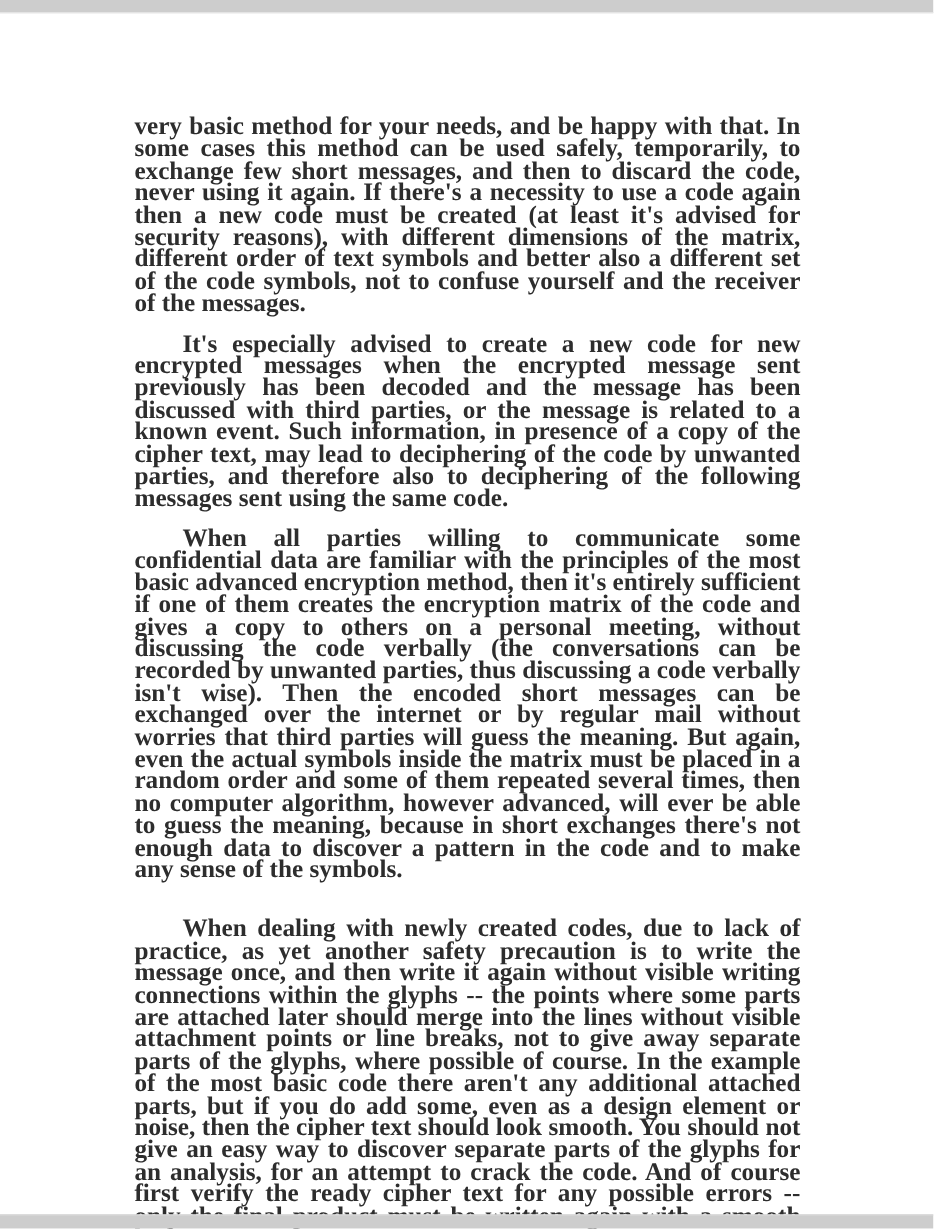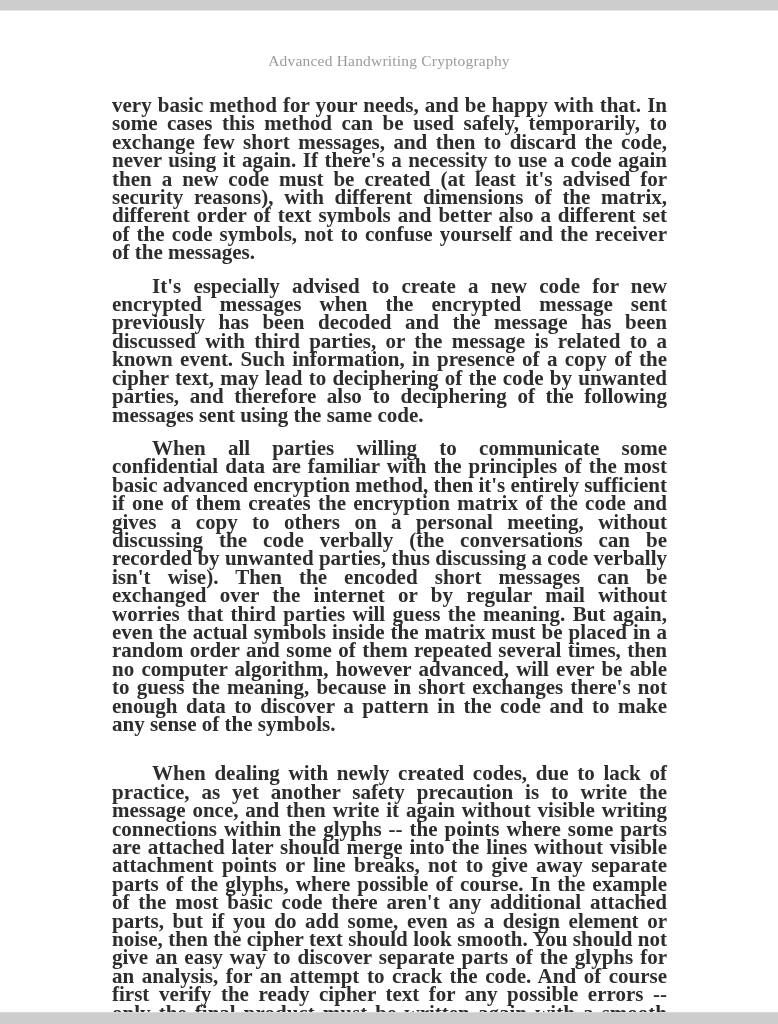--- a/index.html
+++ b/index.html
@@ -65,21 +65,20 @@
     font-size: 13.5px;
   }
 </style>
 </head>
 <body>
 
 <div class="scan-page">
 
   <div class="scan-bar top"></div>
 
-  <div class="running-header">Advanced Handwriting Cryptography</div>
 
   <div class="body-text">
     <p>very basic method for your needs, and be happy with that. In some cases this method can be used safely, temporarily, to exchange few short messages, and then to discard the code, never using it again. If there's a necessity to use a code again then a new code must be created (at least it's advised for security reasons), with different dimensions of the matrix, different order of text symbols and better also a different set of the code symbols, not to confuse yourself and the receiver of the messages.</p>
     <p class="indent">It's especially advised to create a new code for new encrypted messages when the encrypted message sent previously has been decoded and the message has been discussed with third parties, or the message is related to a known event. Such information, in presence of a copy of the cipher text, may lead to deciphering of the code by unwanted parties, and therefore also to deciphering of the following messages sent using the same code.</p>
     <p class="indent">When all parties willing to communicate some confidential data are familiar with the principles of the most basic advanced encryption method, then it's entirely sufficient if one of them creates the encryption matrix of the code and gives a copy to others on a personal meeting, without discussing the code verbally (the conversations can be recorded by unwanted parties, thus discussing a code verbally isn't wise). Then the encoded short messages can be exchanged over the internet or by regular mail without worries that third parties will guess the meaning. But again, even the actual symbols inside the matrix must be placed in a random order and some of them repeated several times, then no computer algorithm, however advanced, will ever be able to guess the meaning, because in short exchanges there's not enough data to discover a pattern in the code and to make any sense of the symbols.</p>
     <p class="indent space-before">When dealing with newly created codes, due to lack of practice, as yet another safety precaution is to write the message once, and then write it again without visible writing connections within the glyphs -- the points where some parts are attached later should merge into the lines without visible attachment points or line breaks, not to give away separate parts of the glyphs, where possible of course. In the example of the most basic code there aren't any additional attached parts, but if you do add some, even as a design element or noise, then the cipher text should look smooth. You should not give an easy way to discover separate parts of the glyphs for an analysis, for an attempt to crack the code. And of course first verify the ready cipher text for any possible errors -- only the final product must be written again with a smooth look.</p>
   </div>
 
 
   <div class="scan-bar bottom"></div>

